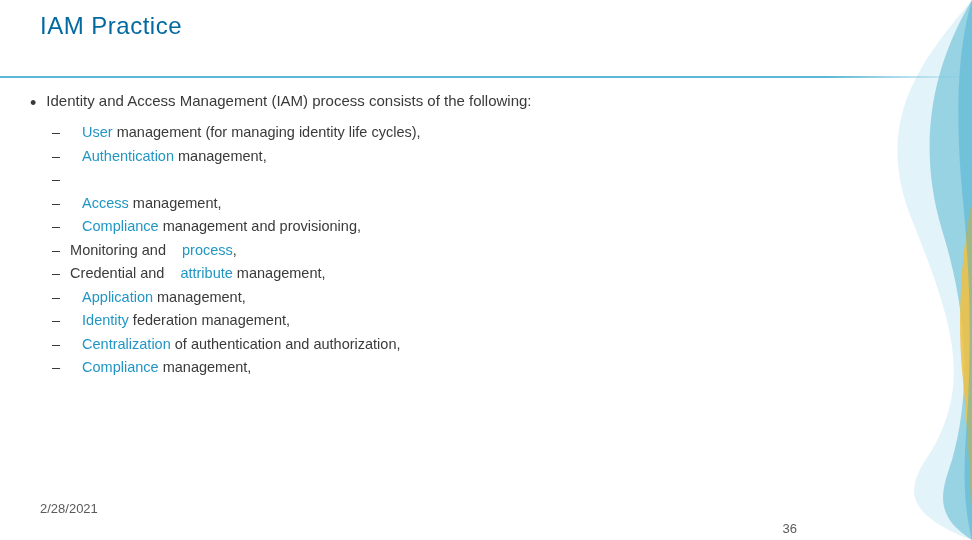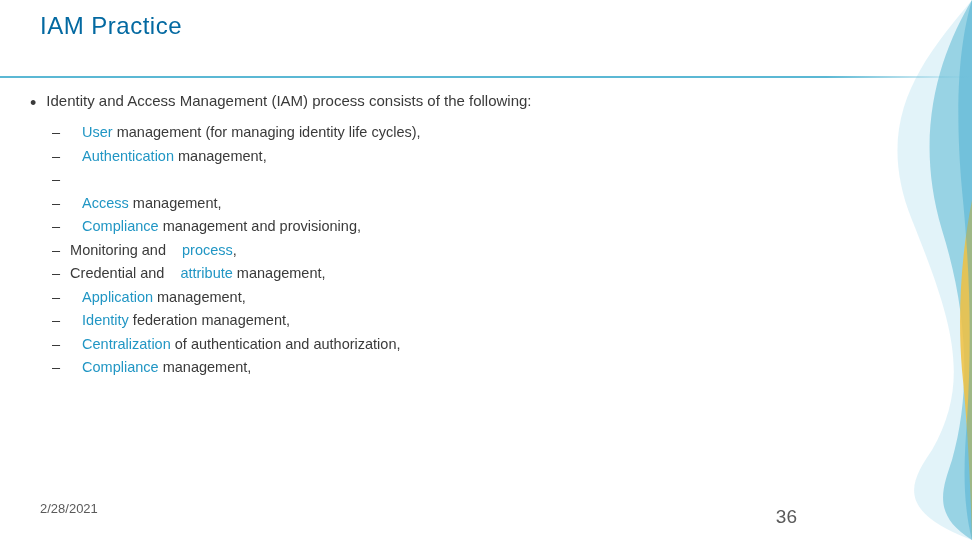--- a/index.html
+++ b/index.html
@@ -103,23 +103,23 @@
     .footer-date {
       position: absolute;
       bottom: 24px;
       left: 40px;
       font-size: 13px;
       color: #5a5a5a;
     }
 
     .footer-page {
       position: absolute;
-      bottom: 12px;
+      bottom: 4px;
       right: 175px;
-      font-size: 19px;
+      font-size: 13px;
       color: #5a5a5a;
       margin-top: 36px;
     }
   </style>
 </head>
 <body>
 
 <div class="slide">
 
   <svg class="deco-right" viewBox="0 0 160 540" xmlns="http://www.w3.org/2000/svg">

